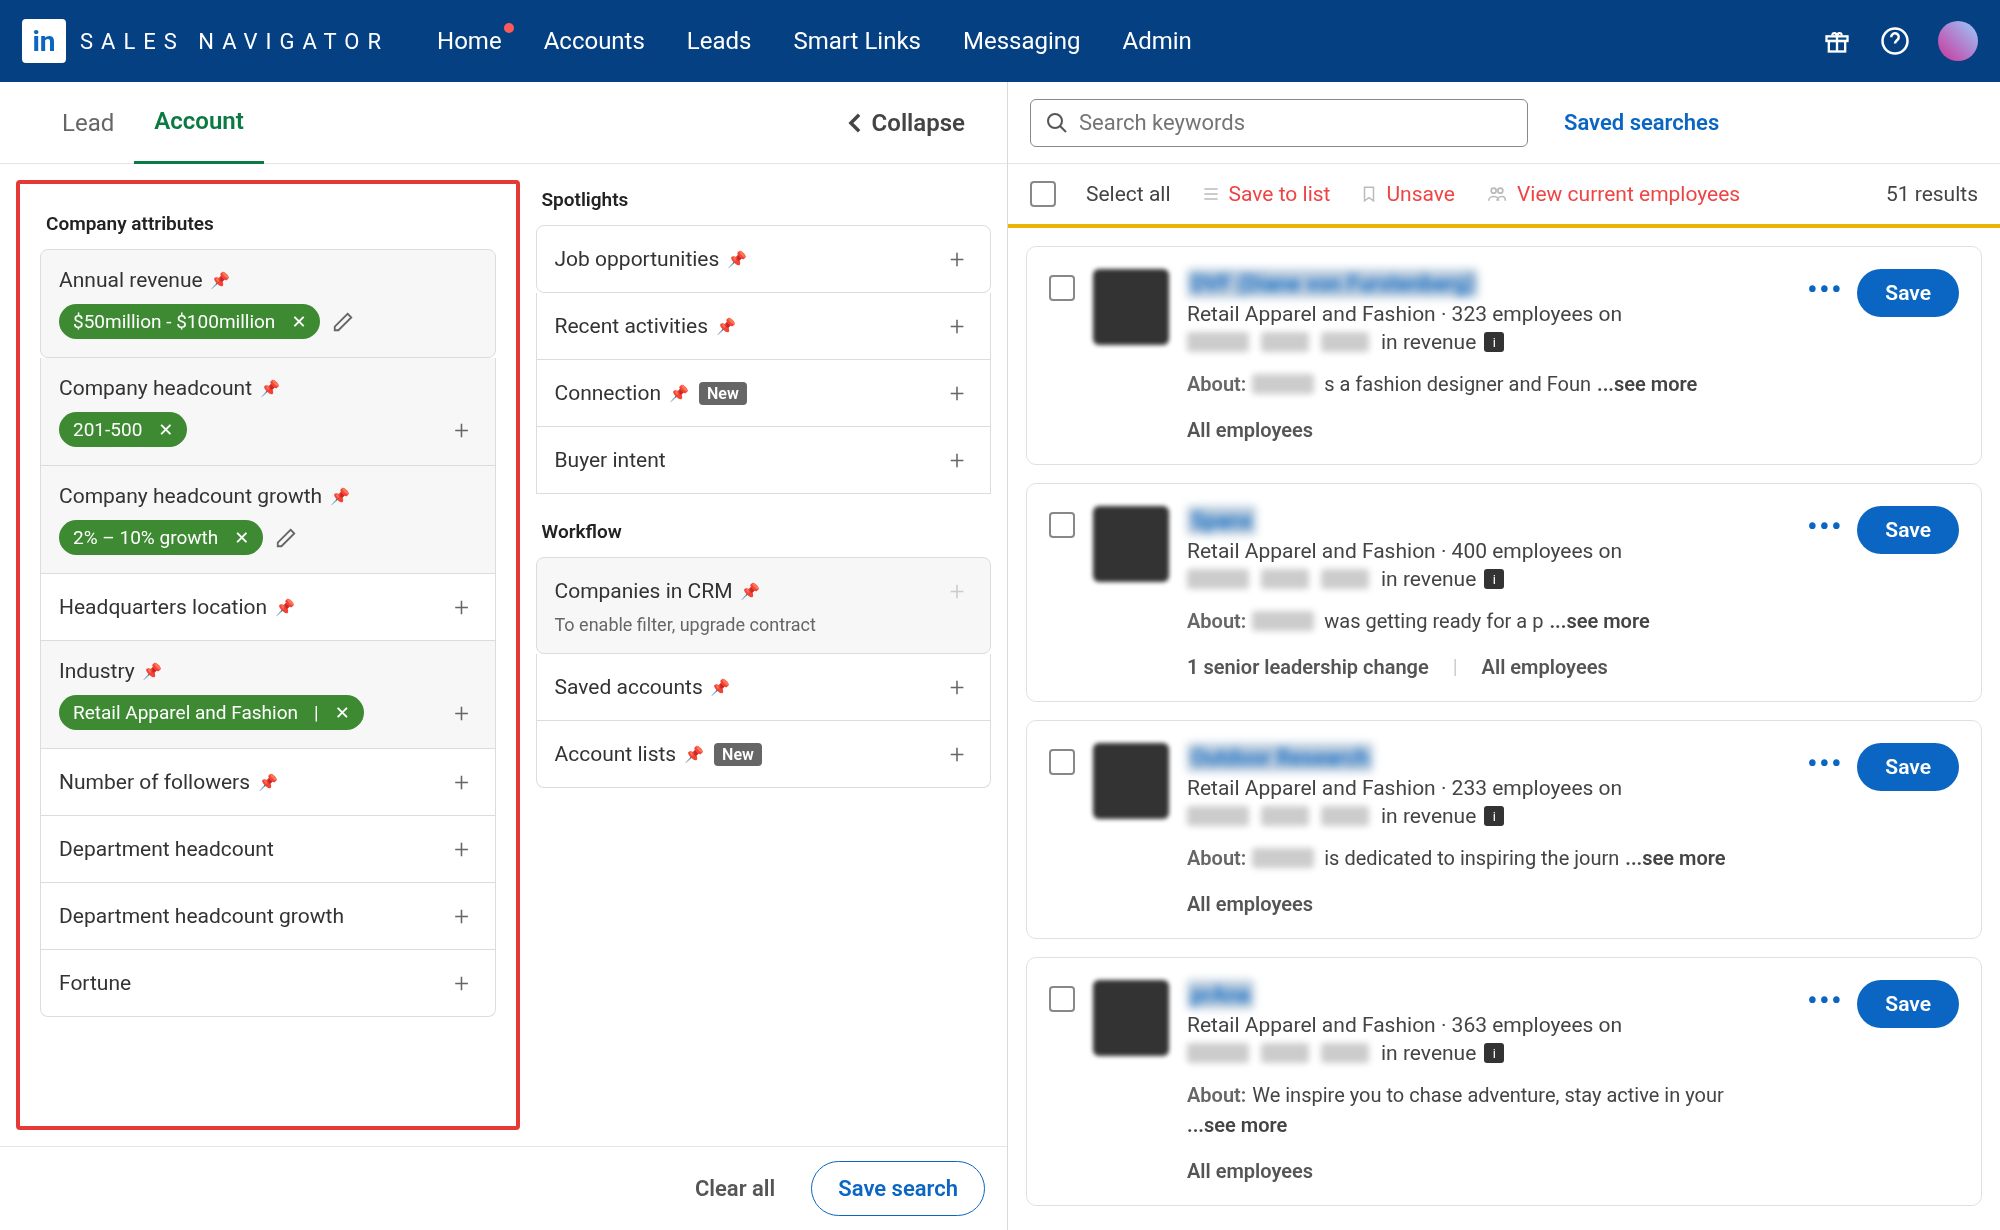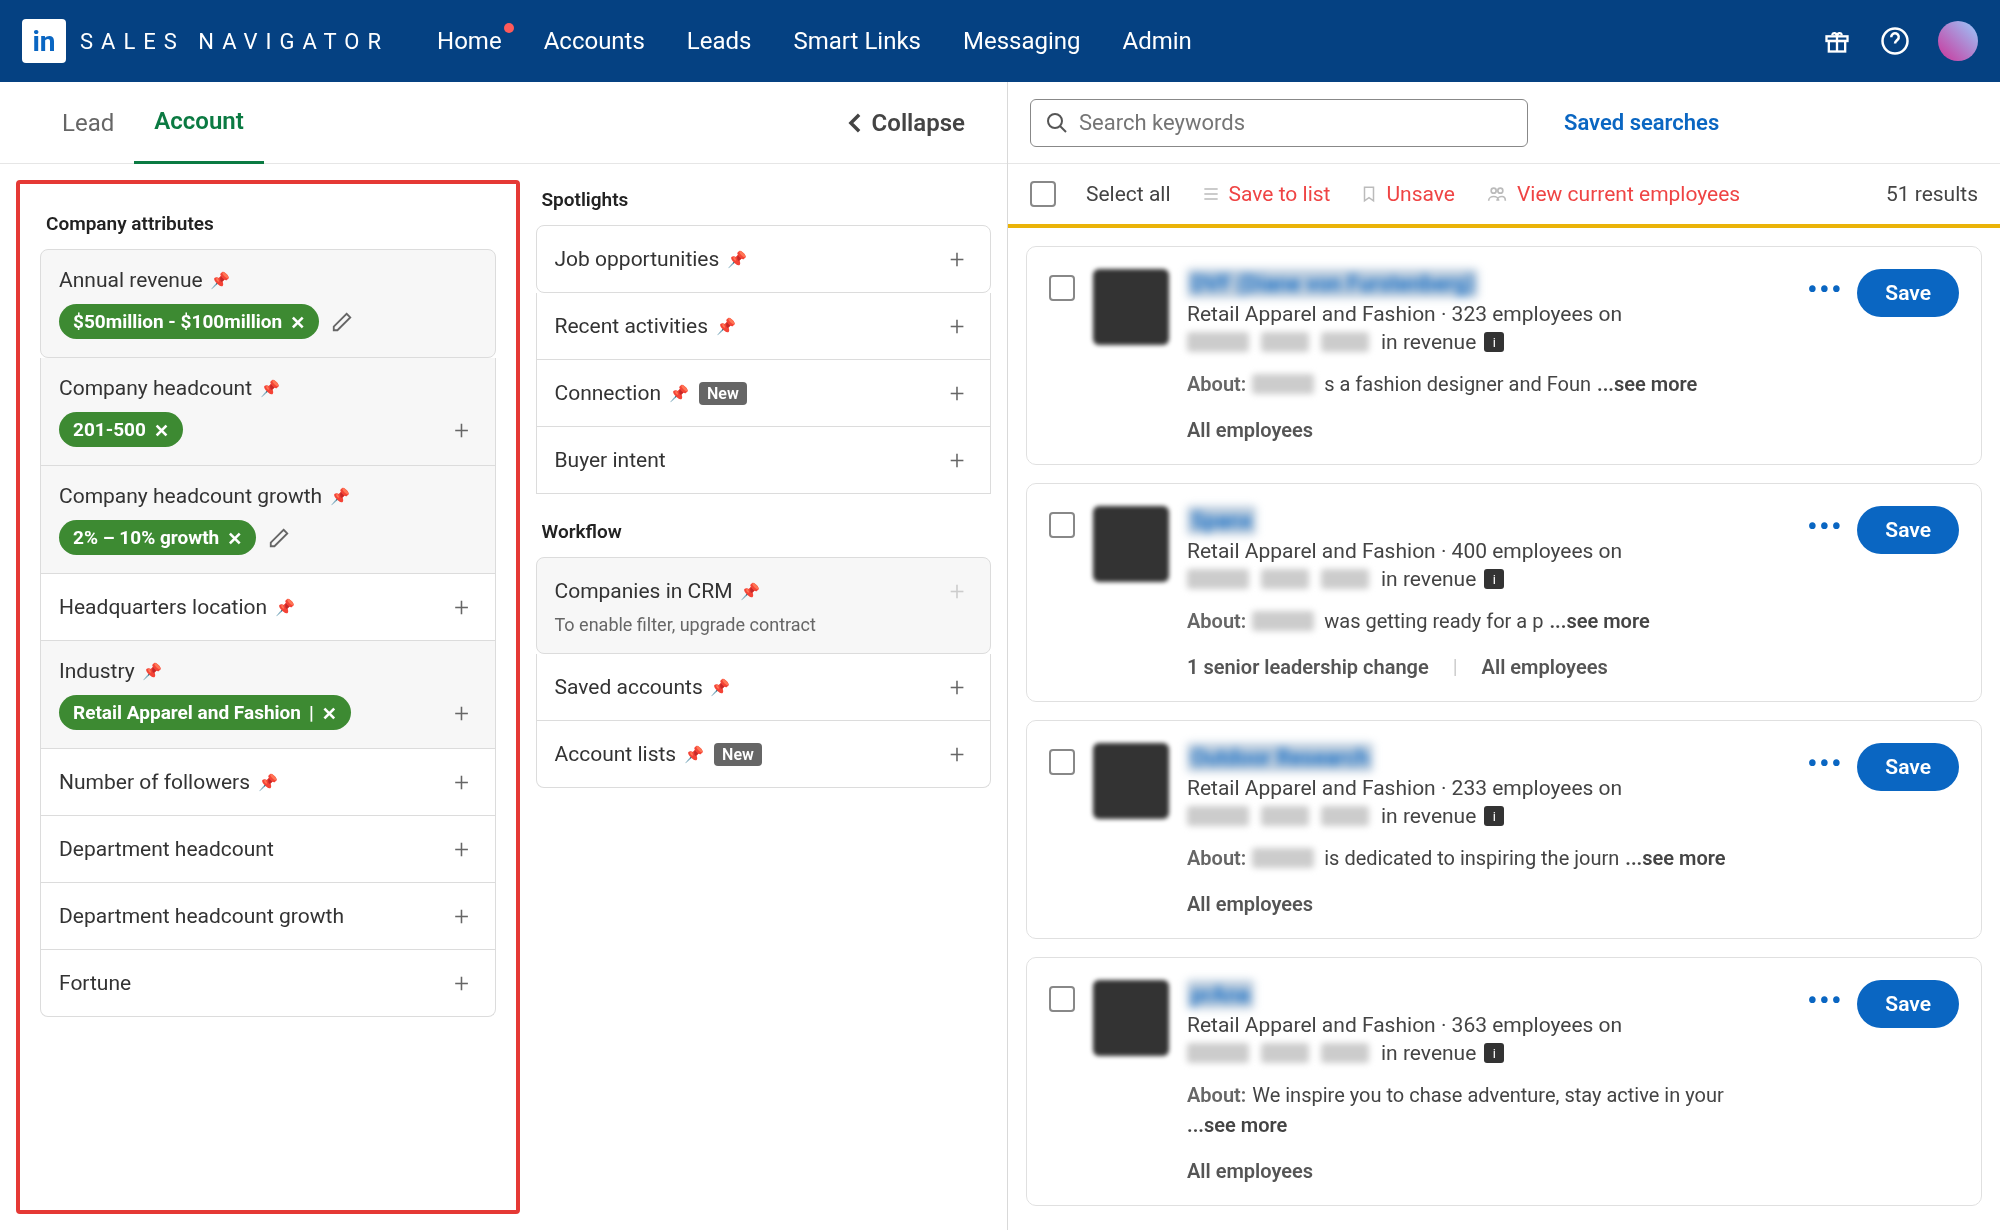--- a/index.html
+++ b/index.html
@@ -40,21 +40,21 @@
 .filter-card { border: 1px solid #dcdcdc; border-radius: 8px; padding: 18px 18px; margin-bottom: 0; background: white; }
 .filter-card + .filter-card { border-top: none; border-radius: 0; }
 .filter-card:first-of-type { border-radius: 8px 8px 0 0; }
 .filter-card:last-of-type { border-radius: 0 0 8px 8px; }
 .filter-card.active-filter { background: #f7f7f7; }
 .filter-header { display: flex; align-items: center; }
 .filter-label { font-size: 21px; color: #333; }
 .pin-small { margin-left: 8px; color: #aaa; }
 .add-btn { margin-left: auto; width: 30px; height: 30px; display: flex; align-items: center; justify-content: center; color: #666; cursor: pointer; font-size: 26px; font-weight: 300; }
 .pills-row { display: flex; align-items: center; gap: 12px; margin-top: 12px; }
-.pill { background: #3d8a32; color: white; font-size: 19px; font-weight: 700; padding: 6px 14px; border-radius: 18px; display: flex; align-items: flex-end; gap: 8px; }
+.pill { background: #3d8a32; color: white; font-size: 19px; font-weight: 400; padding: 6px 14px; border-radius: 18px; display: flex; align-items: center; gap: 16px; }
 .pill .x { cursor: pointer; font-size: 18px; }
 .edit-icon { color: #666; cursor: pointer; }
 .new-badge { background: #666; color: white; font-size: 16px; font-weight: 600; padding: 2px 8px; border-radius: 4px; margin-left: 10px; }
 .upgrade-note { font-size: 18px; color: #666; margin-top: 8px; }
 
 
 .filter-footer { height: 84px; display: flex; align-items: center; justify-content: flex-end; gap: 18px; padding: 0 22px; border-top: 1px solid #e6e6e6; }
 .link-btn { font-size: 22px; color: #555; font-weight: 600; cursor: pointer; padding: 14px 18px; }
 .outline-btn { font-size: 22px; color: #0a66c2; font-weight: 600; border: 1.5px solid #0a66c2; background: white; padding: 14px 26px; border-radius: 30px; cursor: pointer; }
 
@@ -292,20 +292,24 @@
           <div class="filter-header">
               <span class="filter-label">Account lists</span>
               <span class="pin-small">📌</span>
               <span class="new-badge">New</span>
               <span class="add-btn">+</span>
             </div>
         </div>
       </div>
     </div>
 
+    <div class="filter-footer">
+      <div class="link-btn">Clear all</div>
+      <button class="outline-btn">Save search</button>
+    </div>
   </div>
 
   <div class="right-panel">
     <div class="search-row">
       <div class="search-box">
         <svg width="24" height="24" viewBox="0 0 24 24" fill="none" stroke="#555" stroke-width="2">
             <circle cx="10" cy="10" r="7"></circle>
             <path d="M21 21l-6-6"></path>
           </svg>
         <input type="text" placeholder="Search keywords" style="">

